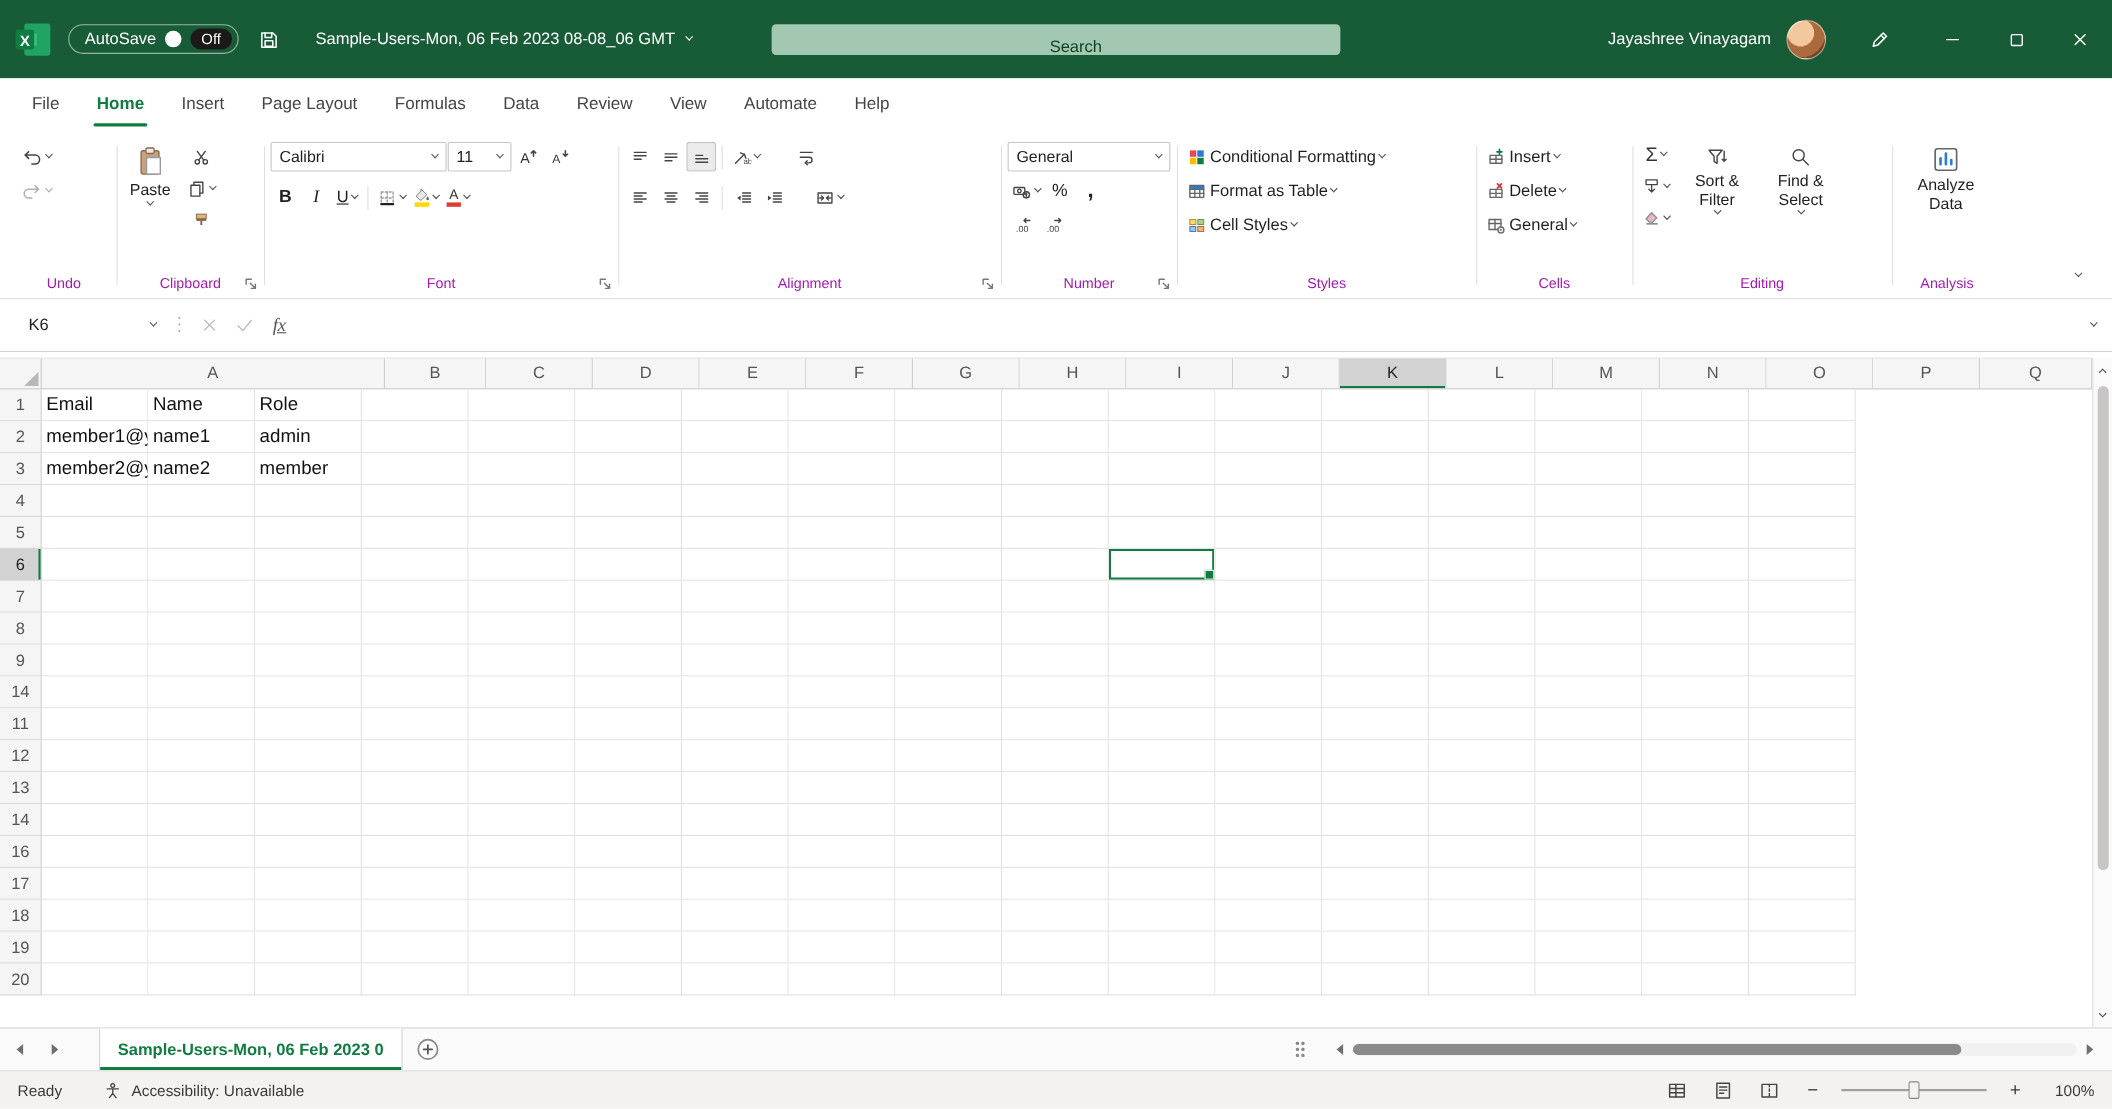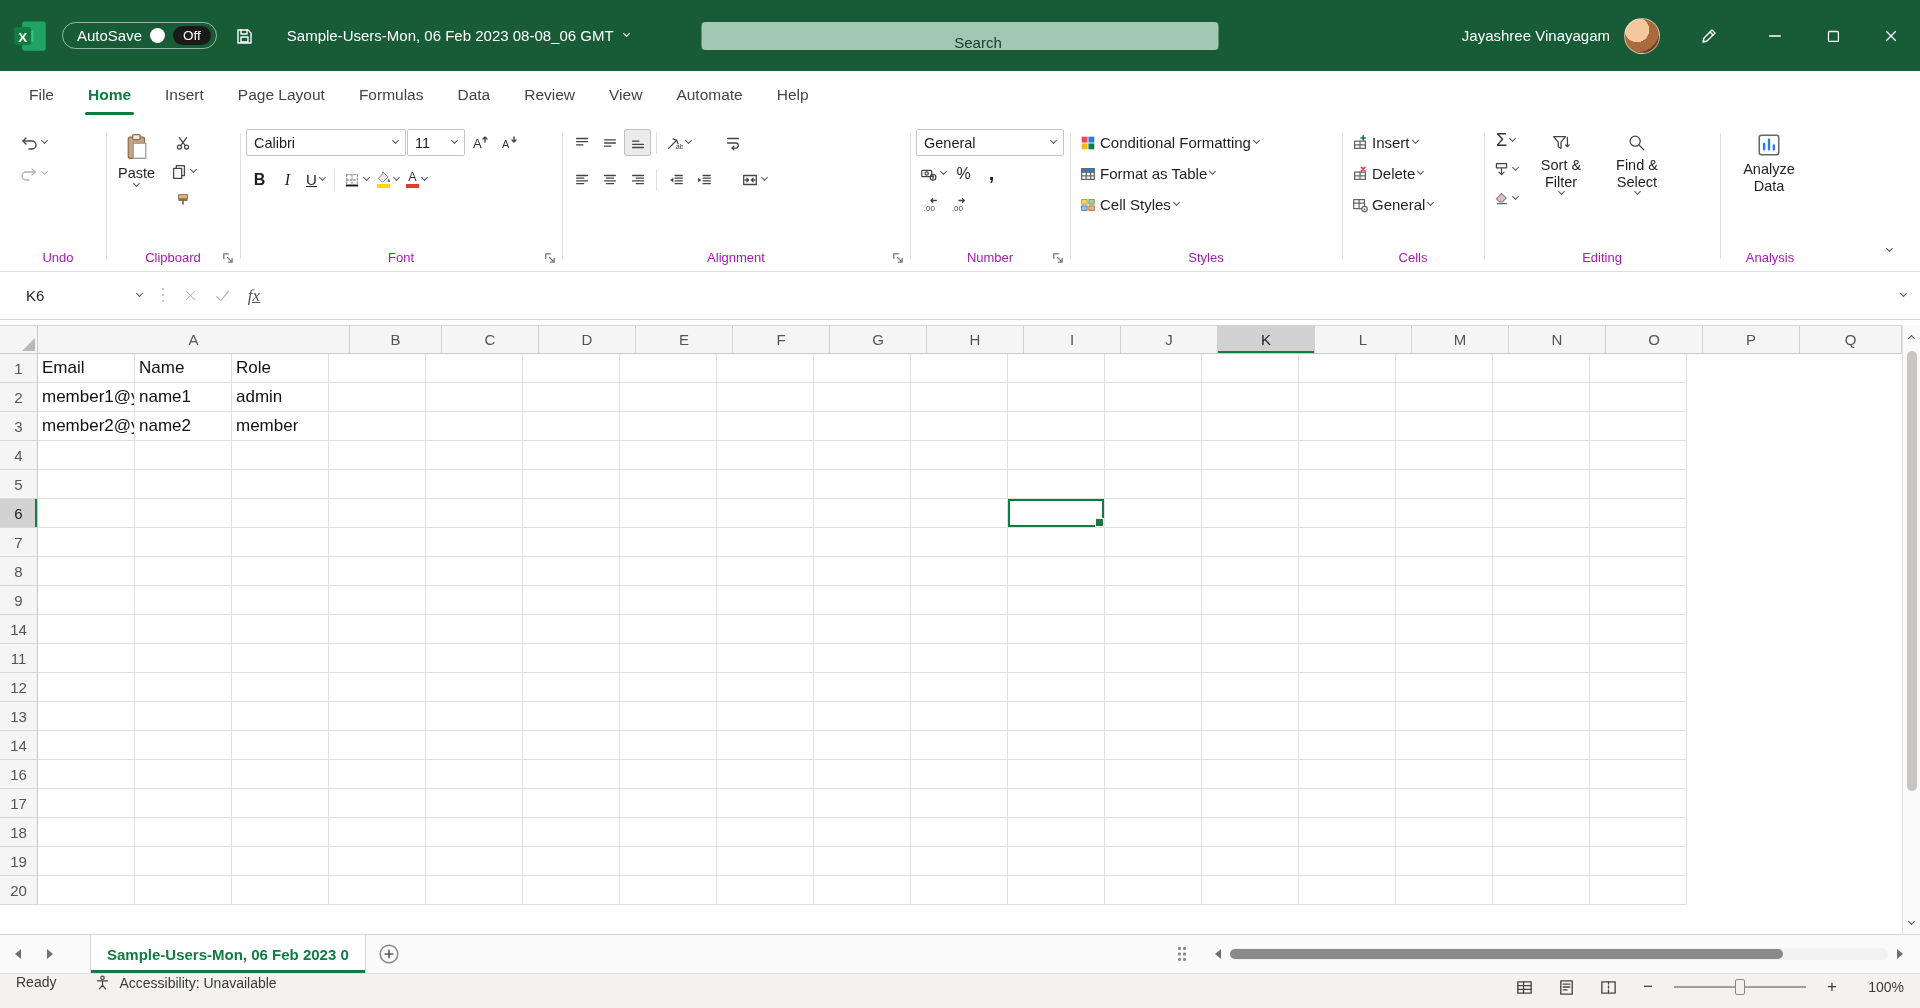--- a/index.html
+++ b/index.html
@@ -143,21 +143,21 @@
   .drag-dots::before { content:''; position:absolute; left:0; top:0; width:2.5px; height:2.5px; border-radius:50%;
                        background:#8a8886; box-shadow:0 5.5px 0 #8a8886, 0 11px 0 #8a8886,
                        5px 0 0 #8a8886, 5px 5.5px 0 #8a8886, 5px 11px 0 #8a8886; }
   .hscroll { width:716px; display:flex; align-items:center; padding-right:6px; }
   .hs-btn { width:26px; display:flex; align-items:center; justify-content:center; }
   .hs-track { flex:1; height:12px; background:#f1f1f1; border-radius:6px; position:relative; }
   .hs-thumb { position:absolute; left:0; top:1px; height:10px; width:84%; background:#8a8a8a; border-radius:5px; }
 
   
   .statusbar { height:35px; flex:0 0 auto; background:#f3f2f1; border-top:1px solid #e1dfdd;
-               display:flex; align-items:flex-start; padding:0 16px; font-size:14px; color:#3b3a39; }
+               display:flex; align-items:center; padding:0 16px; font-size:14px; color:#3b3a39; }
   .sb-ready { margin-right:38px; }
   .sb-acc { display:flex; align-items:center; gap:8px; }
   .sb-right { margin-left:auto; display:flex; align-items:center; gap:14px; }
   .viewbtn { width:28px; height:26px; display:flex; align-items:center; justify-content:center; }
   .zoombtn { width:24px; height:24px; display:flex; align-items:center; justify-content:center;
              font-size:17px; color:#3b3a39; }
   .zslider { width:132px; height:20px; position:relative; }
   .zslider .track { position:absolute; left:0; right:0; top:9px; height:2px; background:#a19f9d; }
   .zslider .notch { position:absolute; left:50%; top:5px; width:1.5px; height:10px; background:#a19f9d; }
   .zslider .thumb { position:absolute; left:50%; margin-left:-5px; top:2px; width:10px; height:16px;

